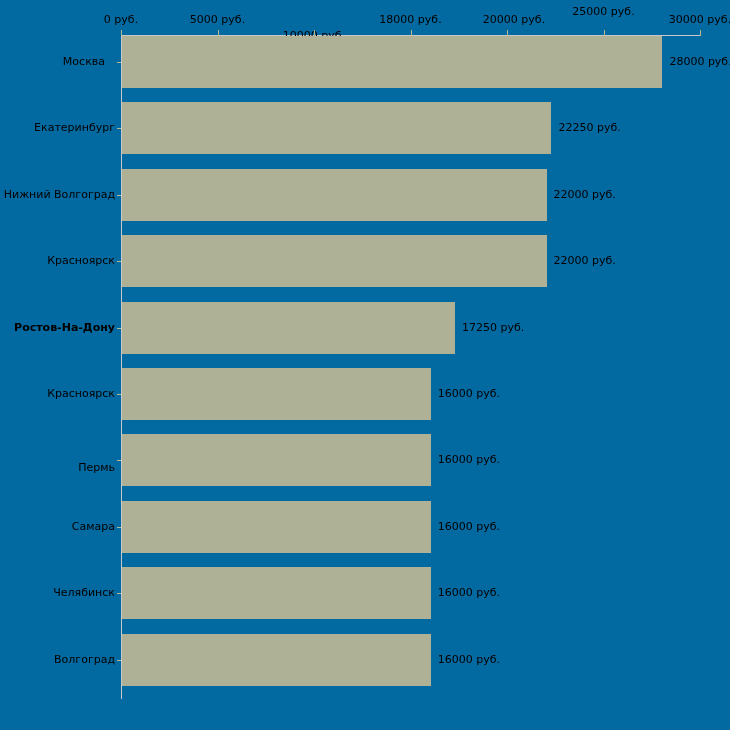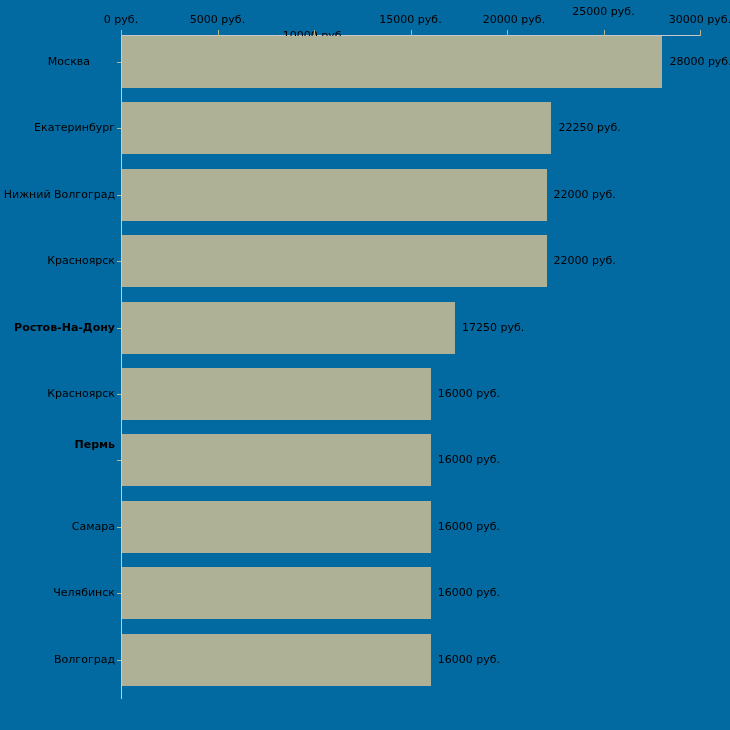--- a/index.html
+++ b/index.html
@@ -88,44 +88,44 @@
 
   <div class="axis-left-line" style="left:121px; top:35px; height:664px;"></div>
 
   <div id="xticks-layer">
       <div class="tick-label" style="left: 121px; top: 14px;">0 руб.</div>
       <div class="tick-mark" style="left: 121px; top: 30px; height: 6px;"></div>
       <div class="tick-label" style="left: 217.5px; top: 14px;">5000 руб.</div>
       <div class="tick-mark" style="left: 218px; top: 30px; height: 6px;"></div>
       <div class="tick-label" style="left: 314px; top: 14px; margin-top: 16px;">10000 руб.</div>
       <div class="tick-mark" style="left: 314px; top: 30px; height: 6px;"></div>
-      <div class="tick-label" style="left: 410.5px; top: 14px;">15000 руб.</div>
+      <div class="tick-label" style="left: 410.5px; top: 14px;">18000 руб.</div>
       <div class="tick-mark" style="left: 411px; top: 30px; height: 6px;"></div>
       <div class="tick-label" style="left: 514px; top: 14px;">20000 руб.</div>
       <div class="tick-mark" style="left: 507px; top: 30px; height: 6px;"></div>
       <div class="tick-label" style="left: 603.5px; top: 6px;">25000 руб.</div>
       <div class="tick-mark" style="left: 604px; top: 30px; height: 6px;"></div>
       <div class="tick-label" style="left: 700px; top: 14px;">30000 руб.</div>
       <div class="tick-mark" style="left: 700px; top: 30px; height: 6px;"></div>
     </div>
 
   <div id="cats-layer">
-      <div class="cat-label" style="right: 640px; top: 62px;">Москва</div>
+      <div class="cat-label" style="right: 625px; top: 62px;">Москва</div>
       <div class="cat-tick" style="left: 117px; top: 62px;"></div>
       <div class="cat-label" style="right: 615px; top: 128.4px;">Екатеринбург</div>
       <div class="cat-tick" style="left: 117px; top: 128px;"></div>
       <div class="cat-label" style="right: 615px; top: 194.8px;">Нижний Волгоград</div>
       <div class="cat-tick" style="left: 117px; top: 195px;"></div>
       <div class="cat-label" style="right: 615px; top: 261.2px;">Красноярск</div>
       <div class="cat-tick" style="left: 117px; top: 261px;"></div>
       <div class="cat-label" style="right: 615px; top: 327.6px; font-weight: bold;">Ростов-На-Дону</div>
       <div class="cat-tick" style="left: 117px; top: 328px;"></div>
       <div class="cat-label" style="right: 615px; top: 394px;">Красноярск</div>
       <div class="cat-tick" style="left: 117px; top: 394px;"></div>
-      <div class="cat-label" style="right: 615px; top: 445px; font-weight: bold;">Пермь</div>
+      <div class="cat-label" style="right: 615px; top: 468px;">Пермь</div>
       <div class="cat-tick" style="left: 117px; top: 460px;"></div>
       <div class="cat-label" style="right: 615px; top: 526.8px;">Самара</div>
       <div class="cat-tick" style="left: 117px; top: 527px;"></div>
       <div class="cat-label" style="right: 615px; top: 593.2px;">Челябинск</div>
       <div class="cat-tick" style="left: 117px; top: 593px;"></div>
       <div class="cat-label" style="right: 615px; top: 659.6px;">Волгоград</div>
       <div class="cat-tick" style="left: 117px; top: 660px;"></div>
     </div>
 
   <div id="bars-layer">

